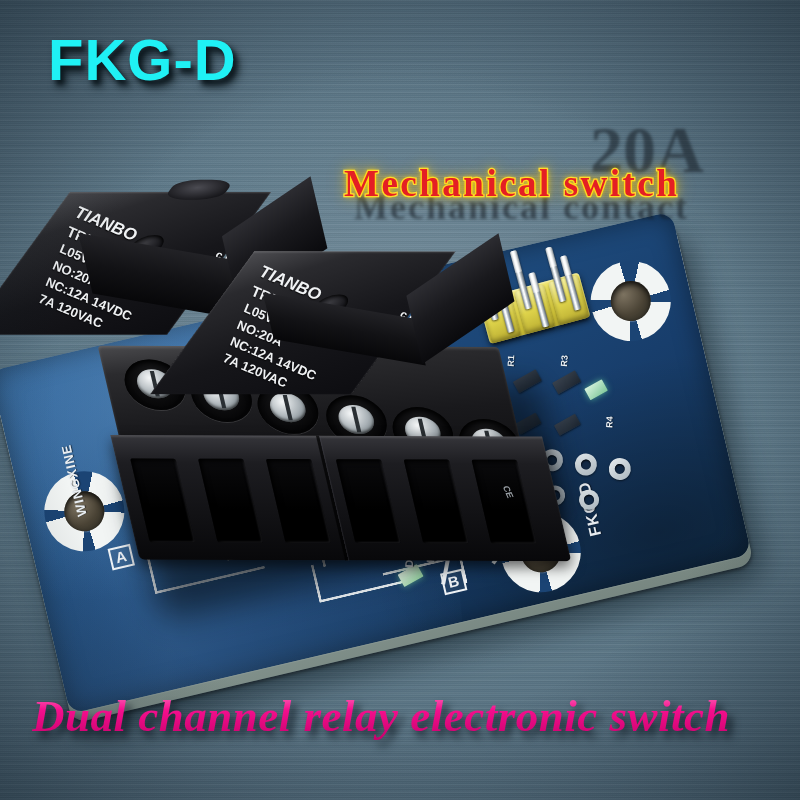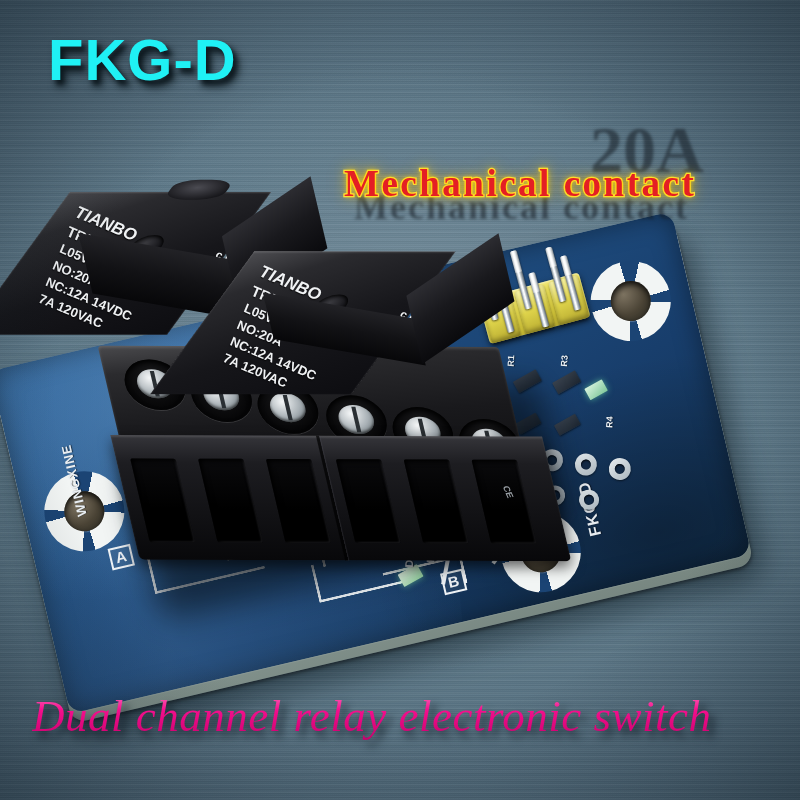--- a/index.html
+++ b/index.html
@@ -145,21 +145,21 @@
     color:#e41f24;
     -webkit-text-stroke:3px #ffe84a;
     paint-order:stroke fill;
     text-shadow:0 0 6px #ffd400, 0 0 14px rgba(255,200,0,.85), 0 0 22px rgba(255,170,0,.5);}
 
   .t-mech{left:344px;top:162px;font-size:37px;font-weight:700;font-family:"Liberation Serif",serif;
     letter-spacing:2.5px;color:#e41f24;
     -webkit-text-stroke:2.6px #ffe84a;paint-order:stroke fill;
     text-shadow:0 0 5px #ffd400, 0 0 12px rgba(255,205,0,.8), 0 0 20px rgba(255,175,0,.45);}
 
-  .t-bottom{left:32px;top:690px;font-size:45px;font-weight:400;font-style:italic;
+  .t-bottom{left:32px;top:690px;font-size:45px;font-weight:700;font-style:italic;
     font-family:"Liberation Serif",serif;letter-spacing:.5px;
     color:#f0148c;
     background:linear-gradient(180deg,#ff7ec4 0%,#f50f8d 38%,#c4006a 100%);
     -webkit-background-clip:text;background-clip:text;-webkit-text-fill-color:transparent;
     filter:drop-shadow(5px 6px 4px rgba(10,20,28,.85));}
 </style>
 </head>
 <body>
 
 <div id="stage">
@@ -366,17 +366,17 @@
 
   </div>
 
   <div class="vig"></div>
 
   <div class="ov t-fkgd">FKG-D</div>
 
   <div class="ov ghost t-20a-ghost">20A</div>
 
   <div class="ov ghost t-mech-ghost">Mechanical contact</div>
-  <div class="ov t-mech">Mechanical contact</div>
+  <div class="ov t-mech">Mechanical switch</div>
 
   <div class="ov t-bottom">Dual channel relay electronic switch</div>
 
 </div>
 
 </body></html>

